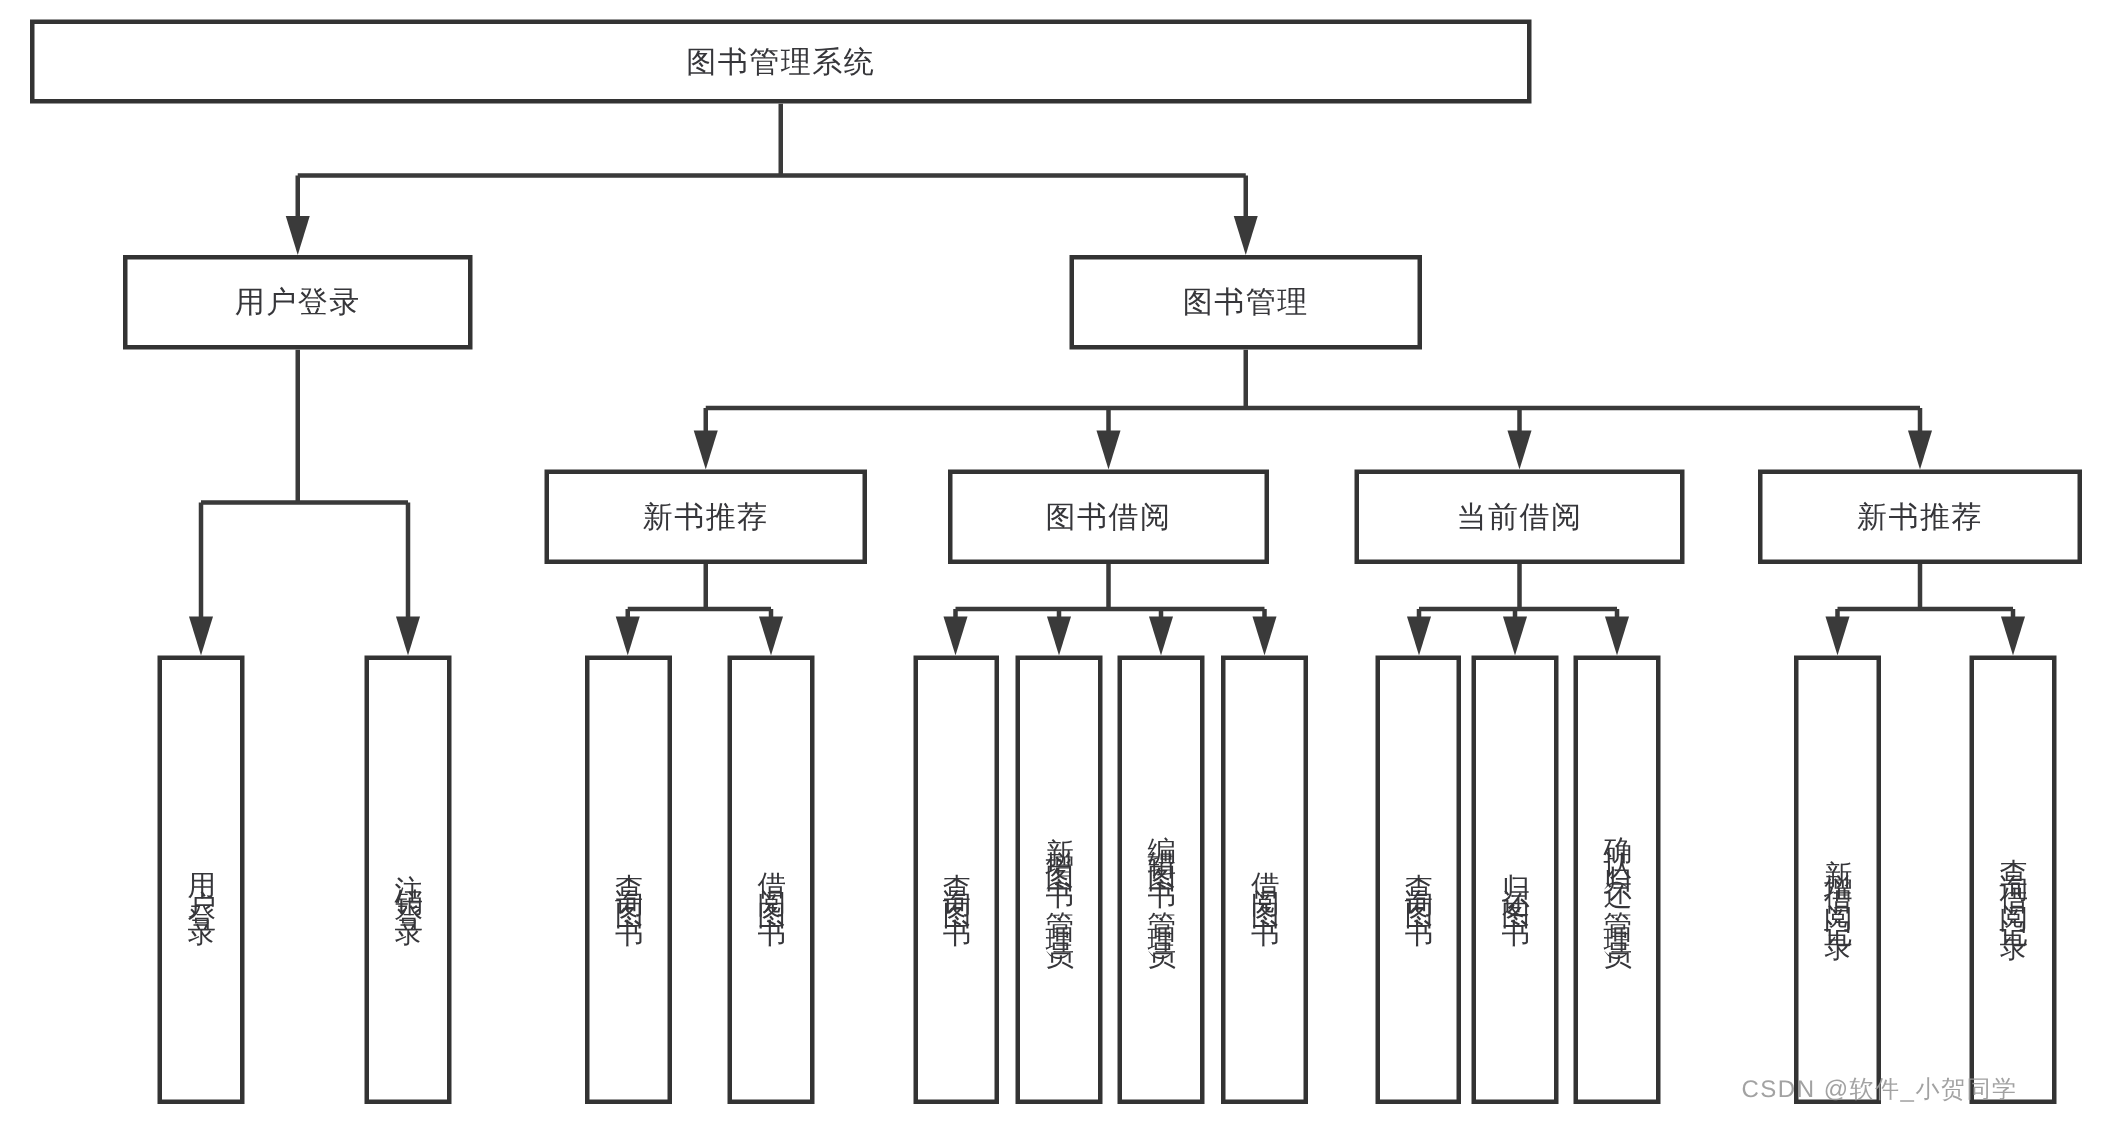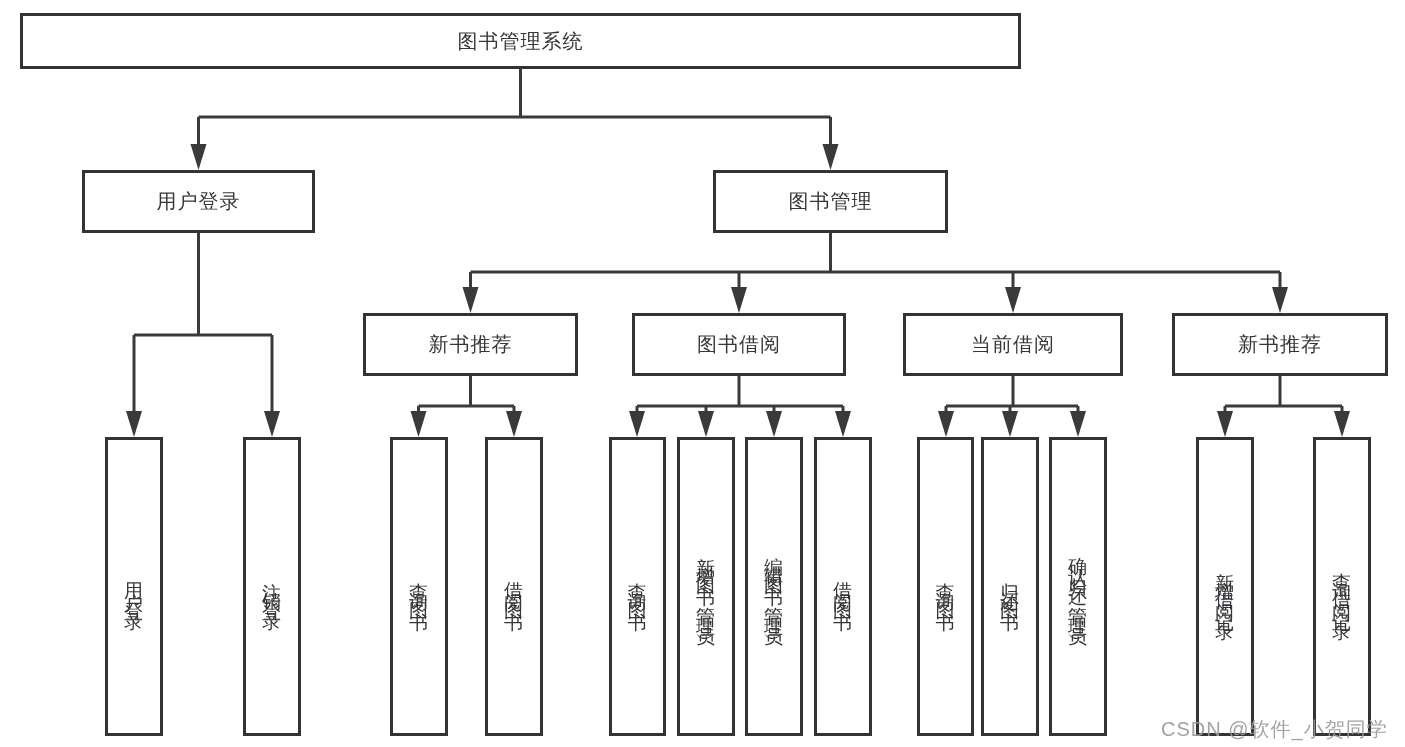--- a/index.html
+++ b/index.html
@@ -40,21 +40,21 @@
     text-orientation: mixed;
     letter-spacing: 10px;
     line-height: 1;
     white-space: nowrap;
   }
   .watermark {
     position: absolute;
     left: 1161px;
     top: 716px;
     z-index: 3;
-    font-size: 20px;
+    font-size: 16px;
     color: rgba(154,154,154,0.92);
     white-space: nowrap;
     letter-spacing: 1px;
   }
 </style>
 </head>
 <body>
 
 <div class="canvas">
 

